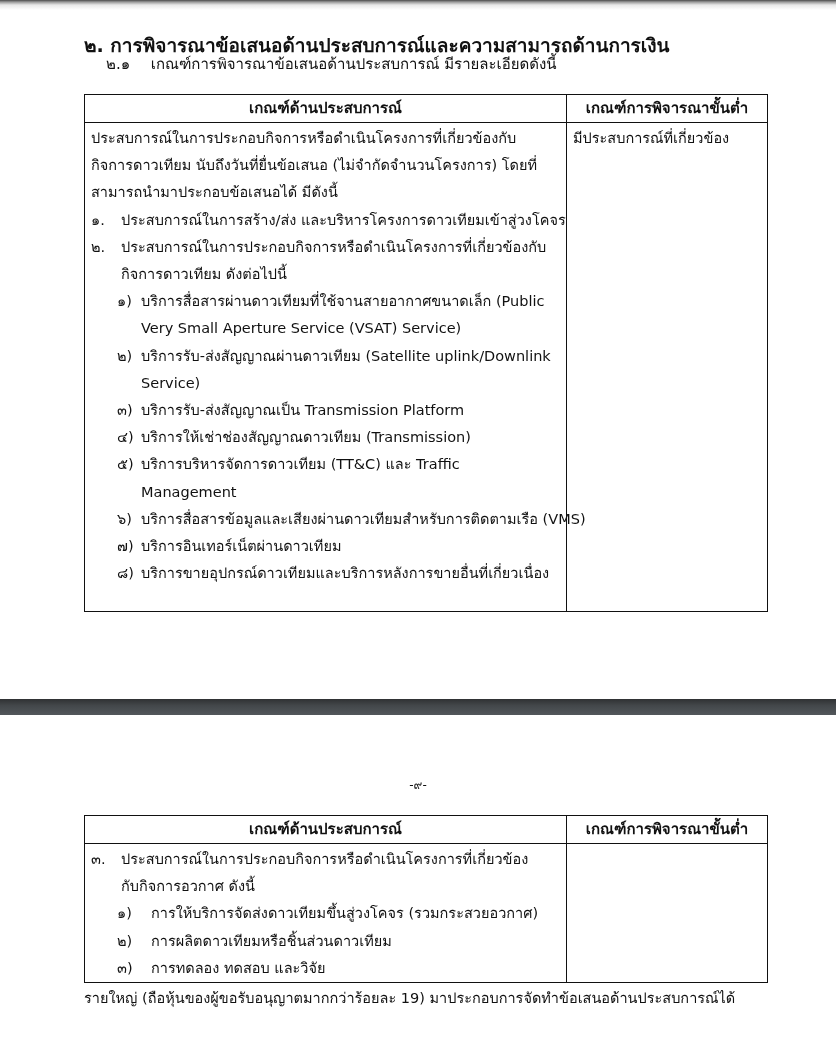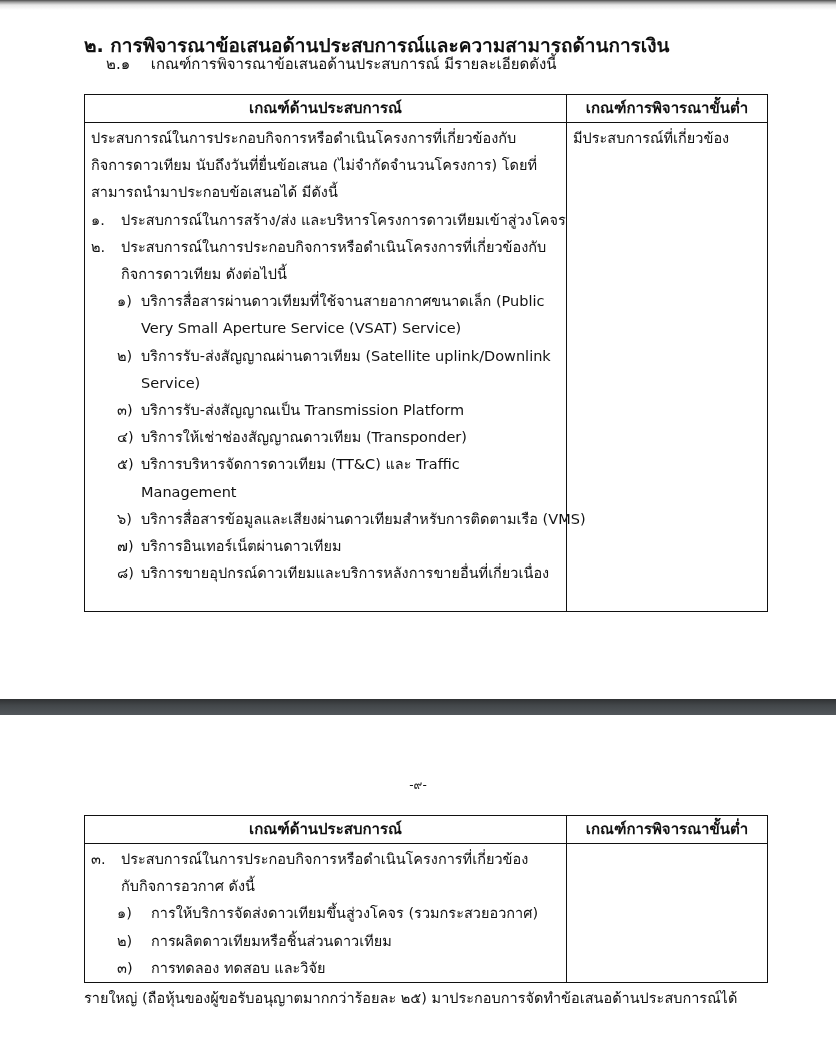--- a/index.html
+++ b/index.html
@@ -117,21 +117,21 @@
           </div>
           <div class="sub-cont">Service)</div>
 
           <div class="sub">
             <span class="n">๓)</span>
             <span>บริการรับ-ส่งสัญญาณเป็น Transmission Platform</span>
           </div>
 
           <div class="sub">
             <span class="n">๔)</span>
-            <span>บริการให้เช่าช่องสัญญาณดาวเทียม (Transponder)</span>
+            <span>บริการให้เช่าช่องสัญญาณดาวเทียม (Transmission)</span>
           </div>
 
           <div class="sub">
             <span class="n">๕)</span>
             <span>บริการบริหารจัดการดาวเทียม (TT&amp;C) และ Traffic</span>
           </div>
           <div class="sub-cont">Management</div>
 
           <div class="sub">
             <span class="n">๖)</span>
@@ -200,14 +200,14 @@
       <td>
         <div class="cell">
           <div class="line"></div>
         </div>
       </td>
     </tr>
   </tbody>
 </table>
 
 <div class="note">
-  <div class="line">รายใหญ่ (ถือหุ้นของผู้ขอรับอนุญาตมากกว่าร้อยละ ๒๕) มาประกอบการจัดทำข้อเสนอด้านประสบการณ์ได้</div>
+  <div class="line">รายใหญ่ (ถือหุ้นของผู้ขอรับอนุญาตมากกว่าร้อยละ 19) มาประกอบการจัดทำข้อเสนอด้านประสบการณ์ได้</div>
 </div>
 
 </body></html>

